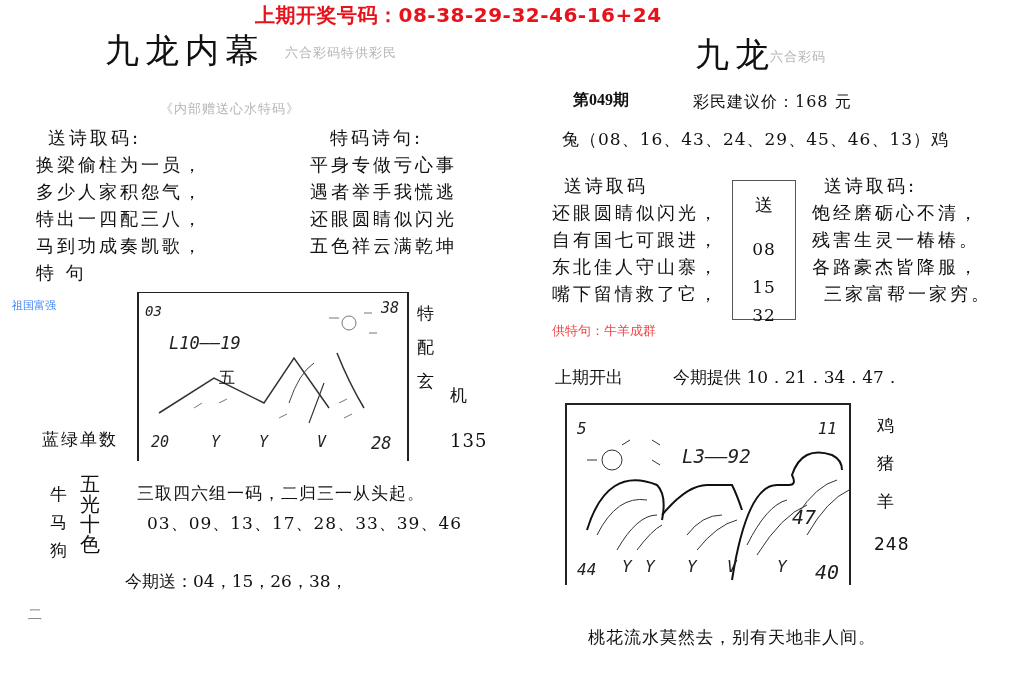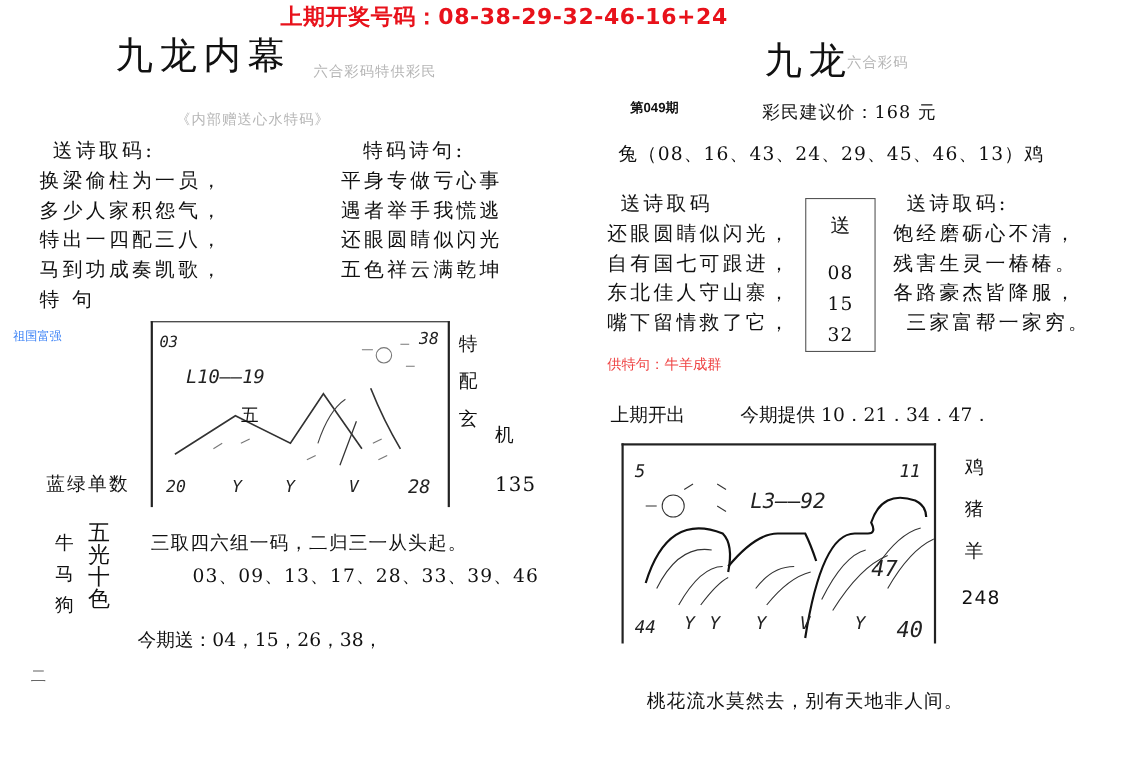--- a/index.html
+++ b/index.html
@@ -13,31 +13,31 @@
     font-weight:bold; font-size:20px; color:#e8121b; letter-spacing:0.5px;
   }
   .title-big { font-family:"DejaVu Serif",serif; font-size:34px; letter-spacing:6px; color:#111; }
   .faint { color:#b5b5b5; font-size:13px; letter-spacing:1px; }
   .poem { font-size:18px; line-height:27px; letter-spacing:3px; }
   .poem div { height:27px; }
   .vert { font-size:17px; line-height:34px; }
   .box { position:absolute; border:2px solid #222; border-bottom:none; }
   .box.thin { border:1px solid #555; }
   .num { font-size:17px; letter-spacing:1px; }
-  .issue { font-family:Liberation Sans, sans-serif; font-weight:bold; font-size:12px; }
+  .issue { font-family:Liberation Serif, serif; font-weight:bold; font-size:16px; }
   .hand { font-family:"DejaVu Sans Mono",monospace; font-style:italic; color:#222; }
   svg { position:absolute; }
 </style>
 </head>
 <body>
 
 <div class="abs banner">上期开奖号码：08-38-29-32-46-16+24</div>
 
 <div class="abs title-big" style="left:105px;top:28px;">九龙内幕</div>
-<div class="abs faint" style="left:285px;top:44px;margin-top:12px;">六合彩码特供彩民</div>
+<div class="abs faint" style="left:285px;top:44px;">六合彩码特供彩民</div>
 <div class="abs faint" style="left:160px;top:100px;">《内部赠送心水特码》</div>
 
 <div class="abs poem" style="left:36px;top:124px;">
   <div style="padding-left:12px;">送诗取码:</div>
   <div>换梁偷柱为一员，</div>
   <div>多少人家积怨气，</div>
   <div>特出一四配三八，</div>
   <div>马到功成奏凯歌，</div>
   <div>特 句</div>
 </div>
@@ -96,21 +96,21 @@
   <div>狗</div>
 </div>
 <div class="abs" style="left:80px;top:474px;font-size:20px;line-height:20px;font-family:'DejaVu Sans',sans-serif;">
   <div>五</div>
   <div>光</div>
   <div>十</div>
   <div>色</div>
 </div>
 
 <div class="abs" style="left:137px;top:482px;font-size:17px;letter-spacing:1px;">三取四六组一码，二归三一从头起。</div>
-<div class="abs num" style="left:147px;top:512px;font-size:17px;margin-left:28px;">03、09、13、17、28、33、39、46</div>
+<div class="abs num" style="left:147px;top:512px;font-size:17px;">03、09、13、17、28、33、39、46</div>
 <div class="abs" style="left:125px;top:570px;font-size:17px;">今期送：04，15，26，38，</div>
 <div class="abs" style="left:28px;top:606px;font-size:14px;color:#666;">二</div>
 
 <div class="abs title-big" style="left:695px;top:32px;">九龙</div>
 <div class="abs faint" style="left:770px;top:48px;">六合彩码</div>
 
 <div class="abs issue" style="left:573px;top:90px;">第049期</div>
 <div class="abs" style="left:693px;top:92px;font-size:16px;letter-spacing:1px;">彩民建议价：168 元</div>
 <div class="abs" style="left:562px;top:128px;font-size:17px;letter-spacing:1px;">兔（08、16、43、24、29、45、46、13）鸡</div>
 
@@ -118,21 +118,21 @@
   <div style="padding-left:12px;">送诗取码</div>
   <div>还眼圆睛似闪光，</div>
   <div>自有国七可跟进，</div>
   <div>东北佳人守山寨，</div>
   <div>嘴下留情救了它，</div>
 </div>
 
 <div class="box thin" style="left:732px;top:180px;width:62px;height:138px;text-align:center;">
   <div style="font-size:18px;margin-top:12px;">送</div>
   <div class="num" style="margin-top:22px;">08</div>
-  <div class="num" style="margin-top:8px;">15</div>
+  <div class="num" style="margin-top:18px;">15</div>
   <div class="num" style="margin-top:8px;">32</div>
 </div>
 
 <div class="abs poem" style="left:812px;top:172px;">
   <div style="padding-left:12px;">送诗取码:</div>
   <div>饱经磨砺心不清，</div>
   <div>残害生灵一椿椿。</div>
   <div>各路豪杰皆降服，</div>
   <div style="padding-left:12px;">三家富帮一家穷。</div>
 </div>

